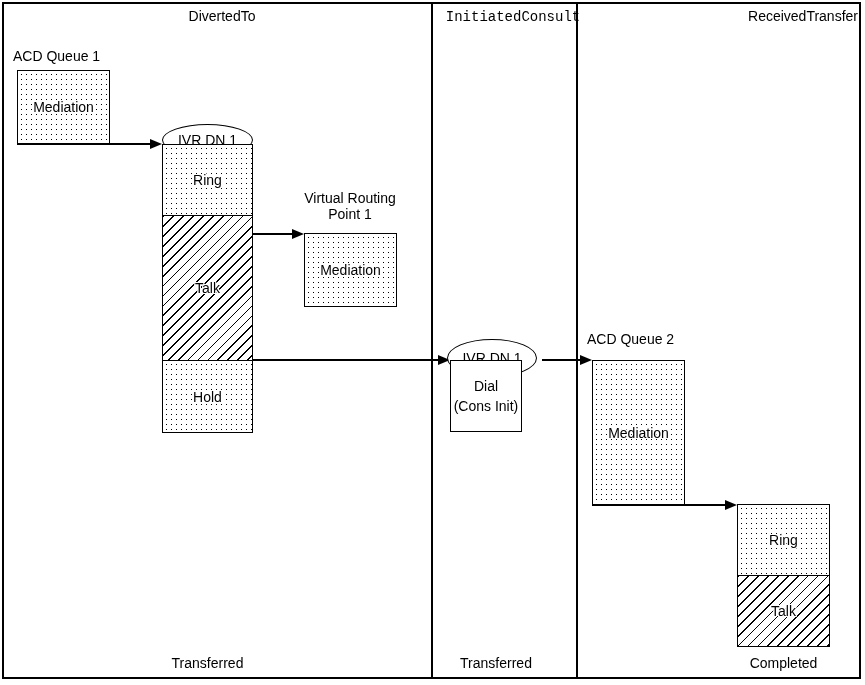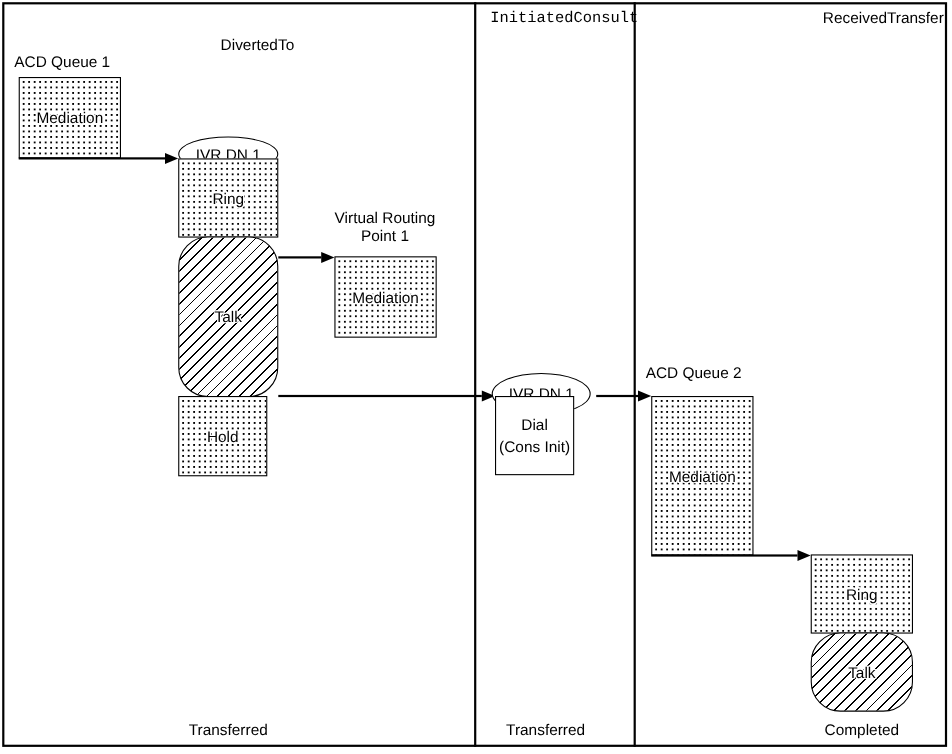--- a/index.html
+++ b/index.html
@@ -19,42 +19,41 @@
     text-shadow:1px 0 0 #fff,-1px 0 0 #fff,0 1px 0 #fff,0 -1px 0 #fff,
       1px 1px 0 #fff,-1px -1px 0 #fff,1px -1px 0 #fff,-1px 1px 0 #fff;
     text-align:center;line-height:18px;
   }
   .dotted{
     background-image:radial-gradient(circle,#000 0.8px,rgba(0,0,0,0) 0.9px);
     background-size:5px 5px;background-position:1px 1px;
   }
   .hatch{
     background-image:repeating-linear-gradient(135deg,#000 0px,#000 1.2px,rgba(0,0,0,0) 1.2px,rgba(0,0,0,0) 7px);
-    border-radius:27px;
   }
   .ellipse{position:absolute;border:1.5px solid #000;border-radius:50%;
     background:#fff;display:flex;align-items:center;justify-content:center;
     box-sizing:border-box;white-space:nowrap;margin-top:24px;}
   .hline{position:absolute;height:2px;background:#000;}
   .ahead{position:absolute;width:0;height:0;
     border-top:5px solid rgba(0,0,0,0);border-bottom:5px solid rgba(0,0,0,0);
     border-left:12px solid #000;}
   .freelbl{position:absolute;white-space:nowrap;}
   .center{text-align:center;}
 </style>
 </head>
 <body>
 
 <div class="stage">
 
   <div class="frame"></div>
   <div class="vdivider" style="left:431px;"></div>
   <div class="vdivider" style="left:576px;"></div>
 
-  <div class="hdr center" style="left:20px;width:428px;margin-top:24px;">DivertedTo</div>
+  <div class="hdr center" style="left:8px;width:428px;">DivertedTo</div>
   <div class="hdr center" style="left:433px;width:160px;top:9px;font-family:Liberation Mono, monospace;">InitiatedConsult</div>
   <div class="hdr" style="left:577px;width:281px;text-align:right;">ReceivedTransfer</div>
 
   <div class="ftr" style="left:162px;width:91px;">Transferred</div>
   <div class="ftr" style="left:450px;width:92px;">Transferred</div>
   <div class="ftr" style="left:737px;width:93px;">Completed</div>
 
   <div class="freelbl" style="left:13px;top:48px;">ACD Queue 1</div>
   <div class="box dotted" style="left:17px;top:70px;width:93px;height:74px;">
     <span class="lbl">Mediation</span>
@@ -65,21 +64,21 @@
 
   <div class="ellipse" style="left:162px;top:100px;width:91px;height:32px;">
     <span>IVR DN 1</span>
   </div>
   <div class="box dotted" style="left:162px;top:144px;width:91px;height:72px;">
     <span class="lbl">Ring</span>
   </div>
   <div class="box hatch" style="left:162px;top:215px;width:91px;height:146px;">
     <span class="lbl">Talk</span>
   </div>
-  <div class="box dotted" style="left:162px;top:360px;width:81px;height:73px;">
+  <div class="box dotted" style="left:162px;top:360px;width:91px;height:73px;">
     <span class="lbl">Hold</span>
   </div>
 
   <div class="hline" style="left:253px;top:233px;width:39px;"></div>
   <div class="ahead" style="left:292px;top:229px;"></div>
 
   <div class="freelbl center" style="left:298px;top:190px;width:104px;line-height:16px;">
     <div>Virtual Routing</div>
     <div>Point 1</div>
   </div>

